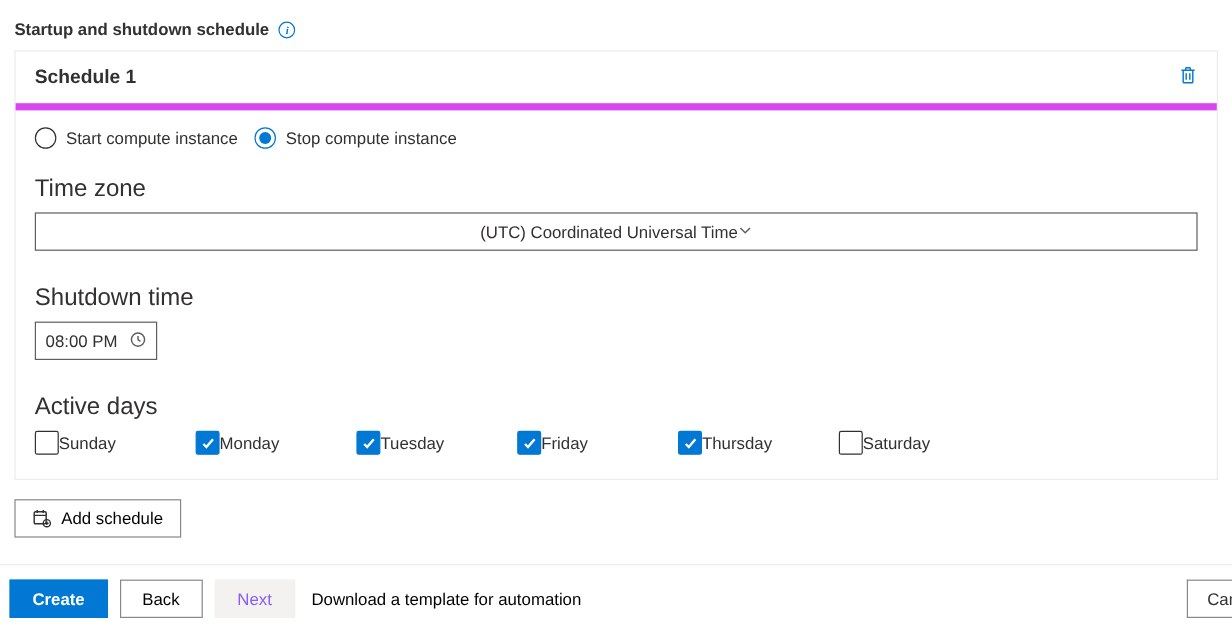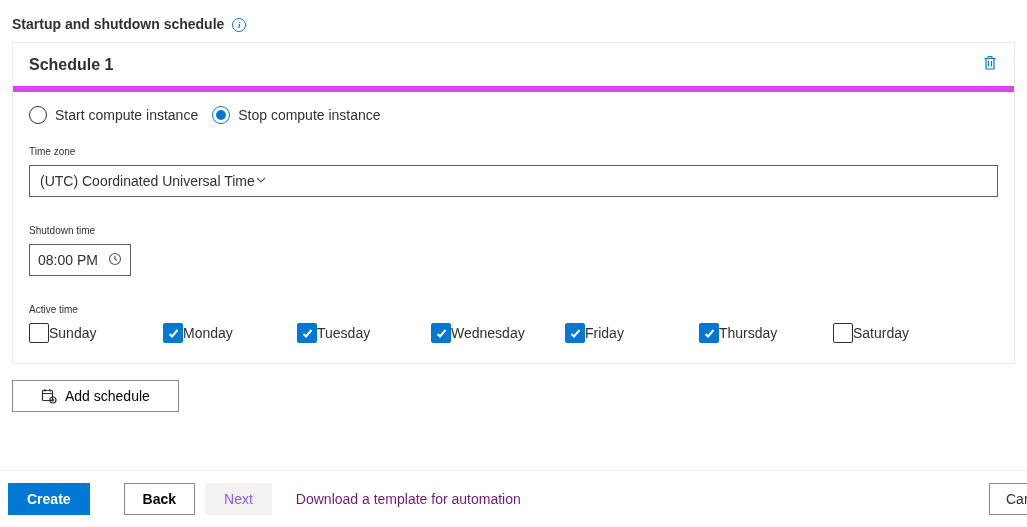--- a/index.html
+++ b/index.html
@@ -84,30 +84,30 @@
     .radio-circle.checked {
       border-color: #0078d4;
     }
     .radio-dot {
       width: 10px;
       height: 10px;
       background: #0078d4;
       border-radius: 50%;
     }
     .field-label {
-      font-size: 10px;
+      font-size: 20px;
       margin-bottom: 8px;
       font-weight: 400;
     }
     .select-box {
       border: 1px solid #605e5c;
       height: 32px;
       display: flex;
       align-items: center;
-      justify-content: flex-start;
+      justify-content: center;
       padding: 0 10px;
       cursor: pointer;
       background: #fff;
       width: 100%;
       margin-bottom: 28px;
     }
     .chevron {
       color: #605e5c;
     }
     .time-box {
@@ -148,21 +148,21 @@
     .checkbox.checked {
       background: #0078d4;
       border-color: #0078d4;
     }
     .check-mark { color: #fff; font-size: 13px; }
     .add-schedule-btn {
       margin: 16px 12px 0 12px;
       border: 1px solid #8a8886;
       background: #fff;
       height: 32px;
-      padding: 0 28px;
+      padding: 0 14px;
       display: inline-flex;
       align-items: center;
       gap: 8px;
       cursor: pointer;
       font-size: 14px;
       font-family: inherit;
     }
     .add-schedule-btn svg { color: #323130; }
     .footer {
       position: absolute;
@@ -185,33 +185,32 @@
       background: #fff;
       cursor: pointer;
     }
     .btn.primary {
       background: #0078d4;
       border-color: #0078d4;
       color: #fff;
       font-weight: 600;
     }
     .btn.secondary {
-      font-weight: 700;
-      margin-left: 24px;
+      font-weight: 400;
     }
     .btn.disabled {
       background: #f3f2f1;
       color: #8b5cf6;
       border-color: #f3f2f1;
       cursor: default;
     }
     .link {
-      color: #701a75;
-      cursor: pointer;
-      margin-left: 14px;
+      color: #000000;
+      cursor: pointer;
+      margin-left: 4px;
       font-size: 14px;
     }
     .footer-right {
       position: absolute;
       right: 0;
       display: flex;
     }
     .cancel-cut {
       border: 1px solid #8a8886;
       border-right: none;
@@ -275,49 +274,41 @@
     <div class="time-box">
       <span>08:00 PM</span>
       <span class="clock-icon">
         <svg width="14" height="14" viewBox="0 0 14 14" fill="none" stroke="currentColor" stroke-width="1.2">
           <circle cx="7" cy="7" r="5.5"></circle>
           <path d="M7 4v3l2 1.5"></path>
         </svg>
       </span>
     </div>
 
-    <div class="field-label">Active time</div>
+    <div class="field-label">Active days</div>
     <div class="days-row" id="days-row">
         <label class="day">
           <span class="checkbox"></span>
           <span>Sunday</span>
         </label>
         <label class="day">
           <span class="checkbox checked">
             <svg class="check-mark" width="13" height="13" viewBox="0 0 13 13" fill="none" stroke="currentColor" stroke-width="2">
               <path d="M2.5 7l2.5 2.5L10.5 3"></path>
             </svg>
           </span>
           <span>Monday</span>
         </label>
         <label class="day">
           <span class="checkbox checked">
             <svg class="check-mark" width="13" height="13" viewBox="0 0 13 13" fill="none" stroke="currentColor" stroke-width="2">
               <path d="M2.5 7l2.5 2.5L10.5 3"></path>
             </svg>
           </span>
           <span>Tuesday</span>
-        </label>
-        <label class="day">
-          <span class="checkbox checked">
-            <svg class="check-mark" width="13" height="13" viewBox="0 0 13 13" fill="none" stroke="currentColor" stroke-width="2">
-              <path d="M2.5 7l2.5 2.5L10.5 3"></path>
-            </svg>
-          </span>
-          <span>Wednesday</span>
         </label>
         <label class="day">
           <span class="checkbox checked">
             <svg class="check-mark" width="13" height="13" viewBox="0 0 13 13" fill="none" stroke="currentColor" stroke-width="2">
               <path d="M2.5 7l2.5 2.5L10.5 3"></path>
             </svg>
           </span>
           <span>Friday</span>
         </label>
         <label class="day">

